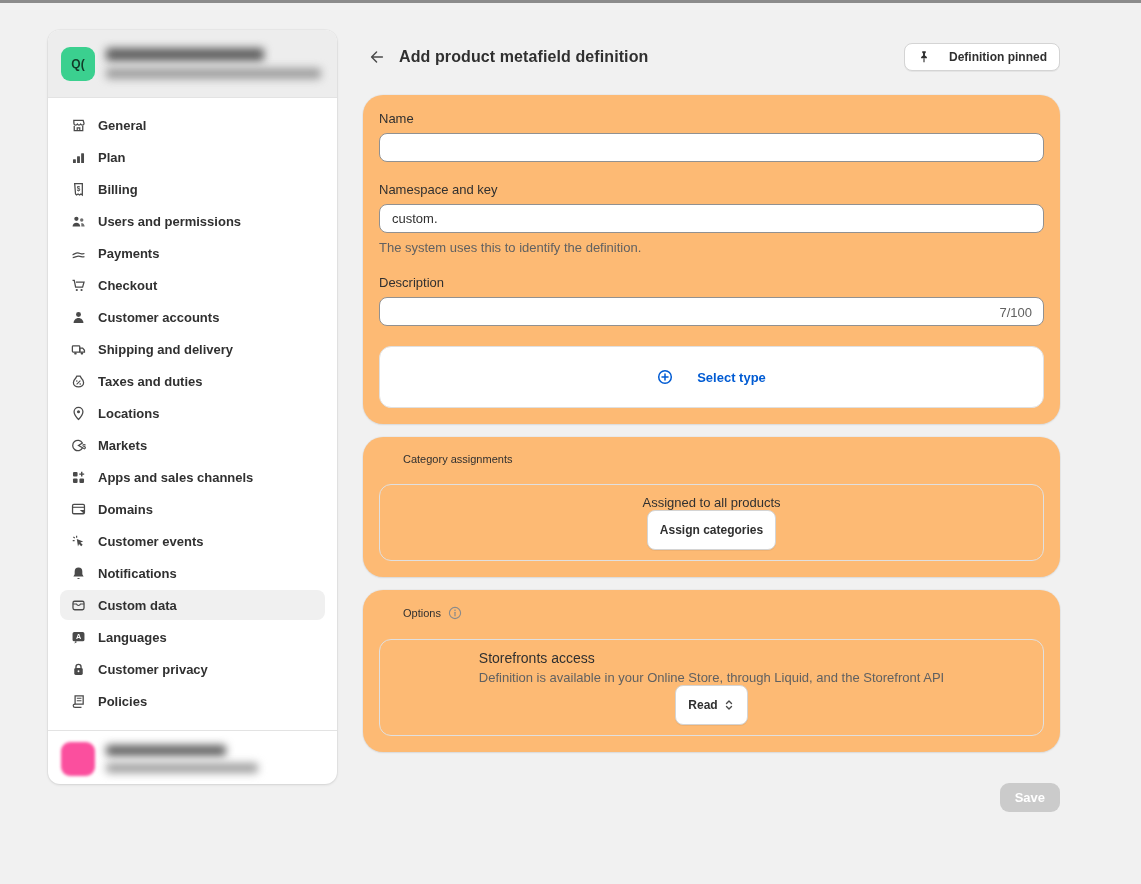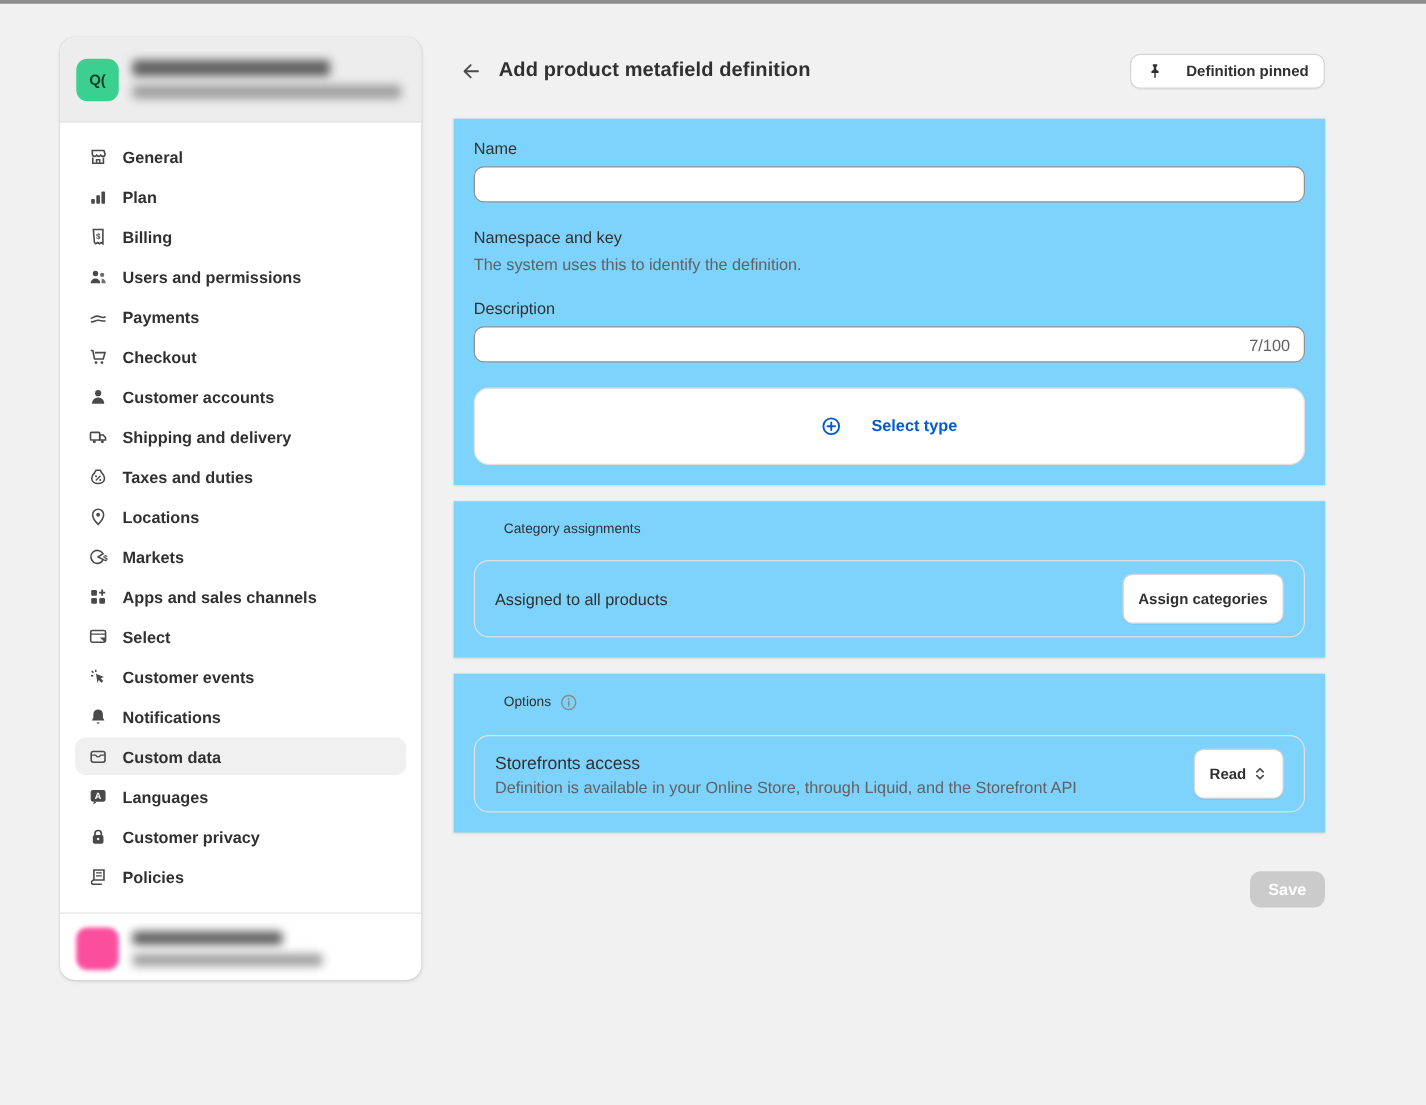--- a/index.html
+++ b/index.html
@@ -63,21 +63,21 @@
     margin-left:auto; display:flex; align-items:center; gap:18px;
     height:28px; padding:0 12px; background:#fff;
     border:1px solid #d4d4d4; border-radius:8px; cursor:pointer;
     font-size:12px; font-weight:600; color:#303030;
     box-shadow:0 1px 0 rgba(0,0,0,0.05);
     font-family:"Liberation Sans", sans-serif;
   }
   .pinned-btn svg { width:14px; height:14px; color:#303030; }
 
   .card {
-    background:#7dd3fc; border-radius:0; padding:16px;
+    background:#fdba74; border-radius:20px; padding:16px;
     box-shadow:0 1px 2px rgba(0,0,0,0.07), 0 0 0 1px rgba(0,0,0,0.03);
   }
   .card + .card { margin-top:13px; }
 
   .field { margin-bottom:20px; }
   .field:last-child { margin-bottom:0; }
   .field-label { display:block; font-size:13px; color:#303030; margin-bottom:7px; }
   .input-wrap { position:relative; }
   .text-input {
     width:100%; height:29px; border:1px solid #919191; border-radius:8px;
@@ -89,30 +89,31 @@
     font-size:13px; color:#616161; pointer-events:none;
   }
   .help-text { font-size:13px; color:#616161; margin-top:7px; }
 
   .select-type-box {
     margin-top:18px; border:1px solid #e0e0e0; border-radius:12px;
     height:62px; display:flex; align-items:center; justify-content:center;
     background:#fff; cursor:pointer; width:100%;
     font-family:"Liberation Sans", sans-serif;
   }
-  .select-type-inner { display:flex; align-items:flex-start; gap:24px; font-size:13px; font-weight:700; }
+  .select-type-inner { display:flex; align-items:center; gap:24px; font-size:13px; font-weight:700; }
   .select-type-inner svg { width:16px; height:16px; }
 
   .section-heading { font-size:11px; font-weight:400; color:#303030; display:flex; align-items:center; gap:7px;margin-left:24px; }
   .info-icon svg { width:14px; height:14px; color:#8a8a8a; display:block; }
 
   .row-box {
     margin-top:19px; border:1px solid #e0e0e0; border-radius:12px;
     padding:10px 16px; display:flex; align-items:center; justify-content:space-between;
     min-height:50px;
+    flex-direction:column;
   }
   .row-box-text { font-size:13px; color:#303030; }
   .row-title { font-size:14px; color:#303030; margin-bottom:4px; }
   .row-desc { font-size:13px; color:#616161; }
 
   .pill-btn {
     display:flex; align-items:center; gap:5px;
     height:40px; padding:0 12px; background:#fff;
     border:1px solid #d4d4d4; border-radius:8px; cursor:pointer;
     font-size:12px; font-weight:600; color:#303030;
@@ -250,21 +251,21 @@
         </svg>
       <span>Apps and sales channels</span>
     </div>
 
     <div class="nav-item">
       <svg viewBox="0 0 20 20">
           <rect x="3" y="4" width="14" height="11" rx="1.5" fill="none" stroke="currentColor" stroke-width="1.5"></rect>
           <path d="M3 7.4h14" stroke="currentColor" stroke-width="1.3"></path>
           <path d="M11.5 10.5h5v4.5z" fill="currentColor"></path>
         </svg>
-      <span>Select</span>
+      <span>Domains</span>
     </div>
 
     <div class="nav-item">
       <svg viewBox="0 0 20 20">
           <path d="M8 7l7.5 3-3.2 1.2 2.6 2.6-1.7 1.7-2.6-2.6L9.4 16z" fill="currentColor"></path>
           <path d="M4 4.5l1.6 1.6M3.2 9h2.2M7.8 3.3v2.2" stroke="currentColor" stroke-width="1.4"></path>
         </svg>
       <span>Customer events</span>
     </div>
 
@@ -343,20 +344,23 @@
   <section class="card">
     <div class="field">
       <label class="field-label">Name</label>
       <div class="input-wrap">
         <input class="text-input" type="text" value="" style="">
       </div>
     </div>
 
     <div class="field">
       <label class="field-label">Namespace and key</label>
+      <div class="input-wrap">
+        <input class="text-input" type="text" value="custom." style="">
+      </div>
       <div class="help-text">The system uses this to identify the definition.</div>
     </div>
 
     <div class="field">
       <label class="field-label">Description</label>
       <div class="input-wrap">
         <input class="text-input" type="text" style="padding-right: 54px;" value="">
         <span class="char-counter">7/100</span>
       </div>
     </div>

